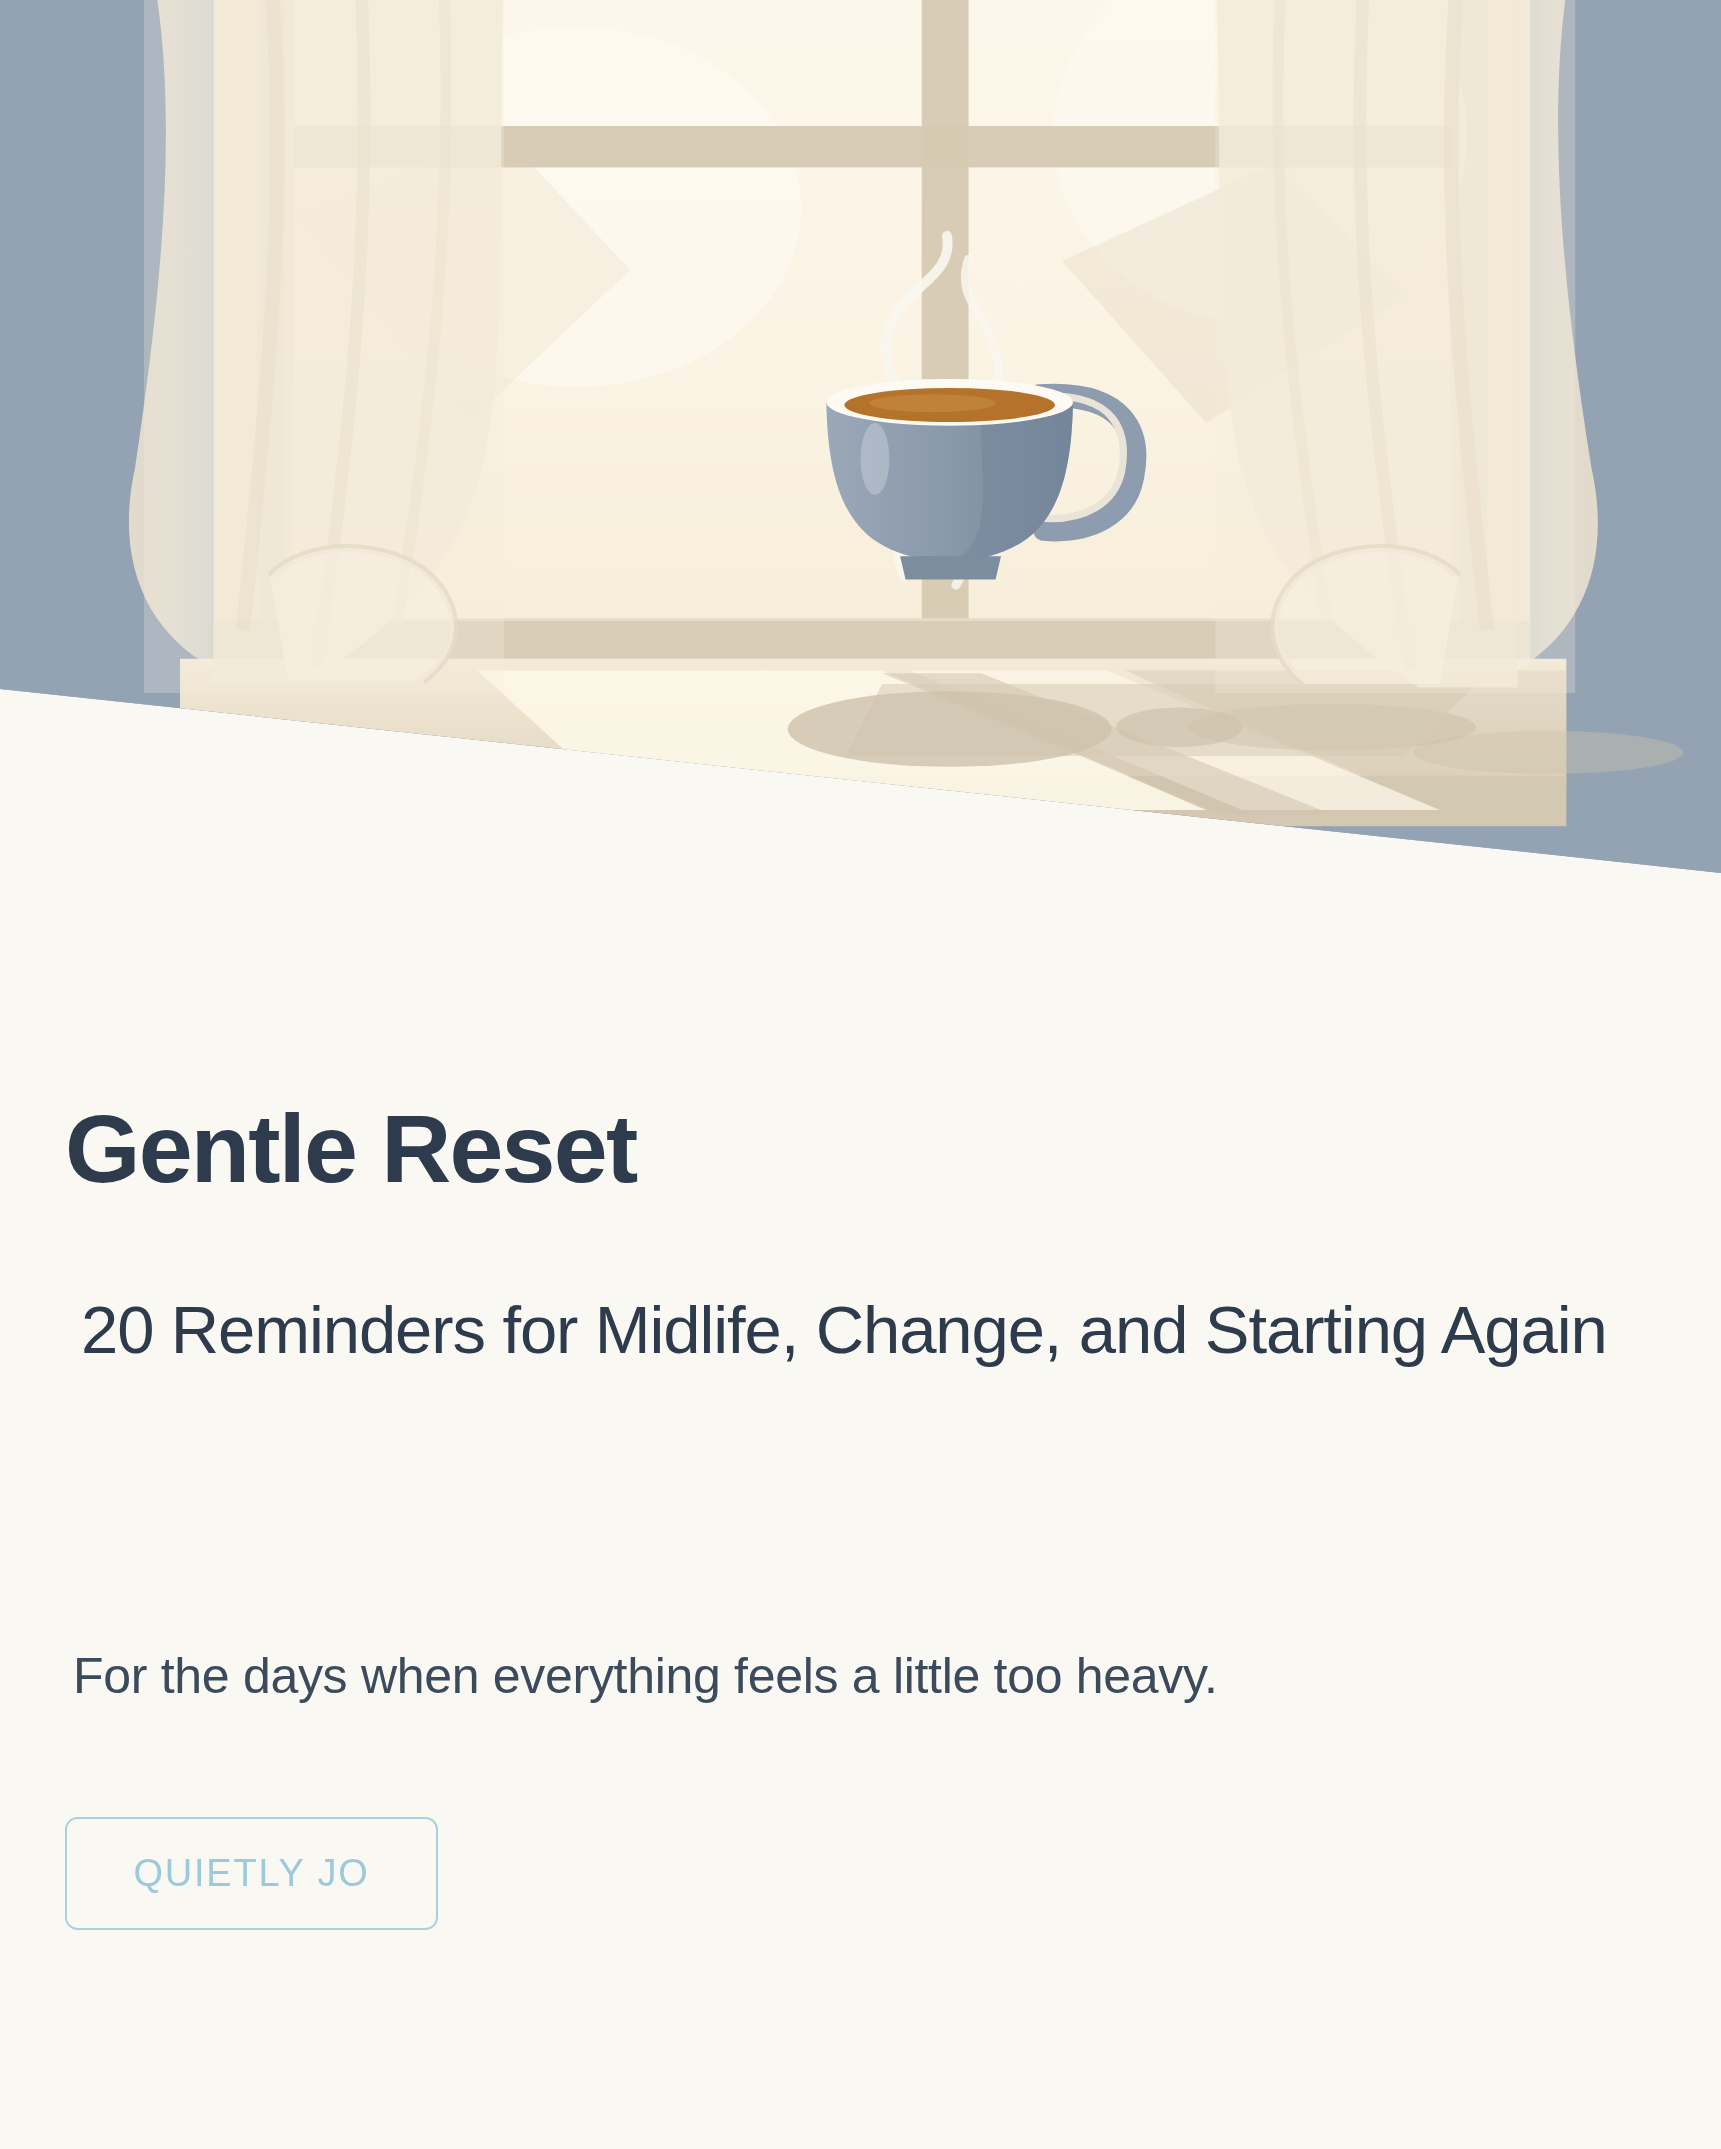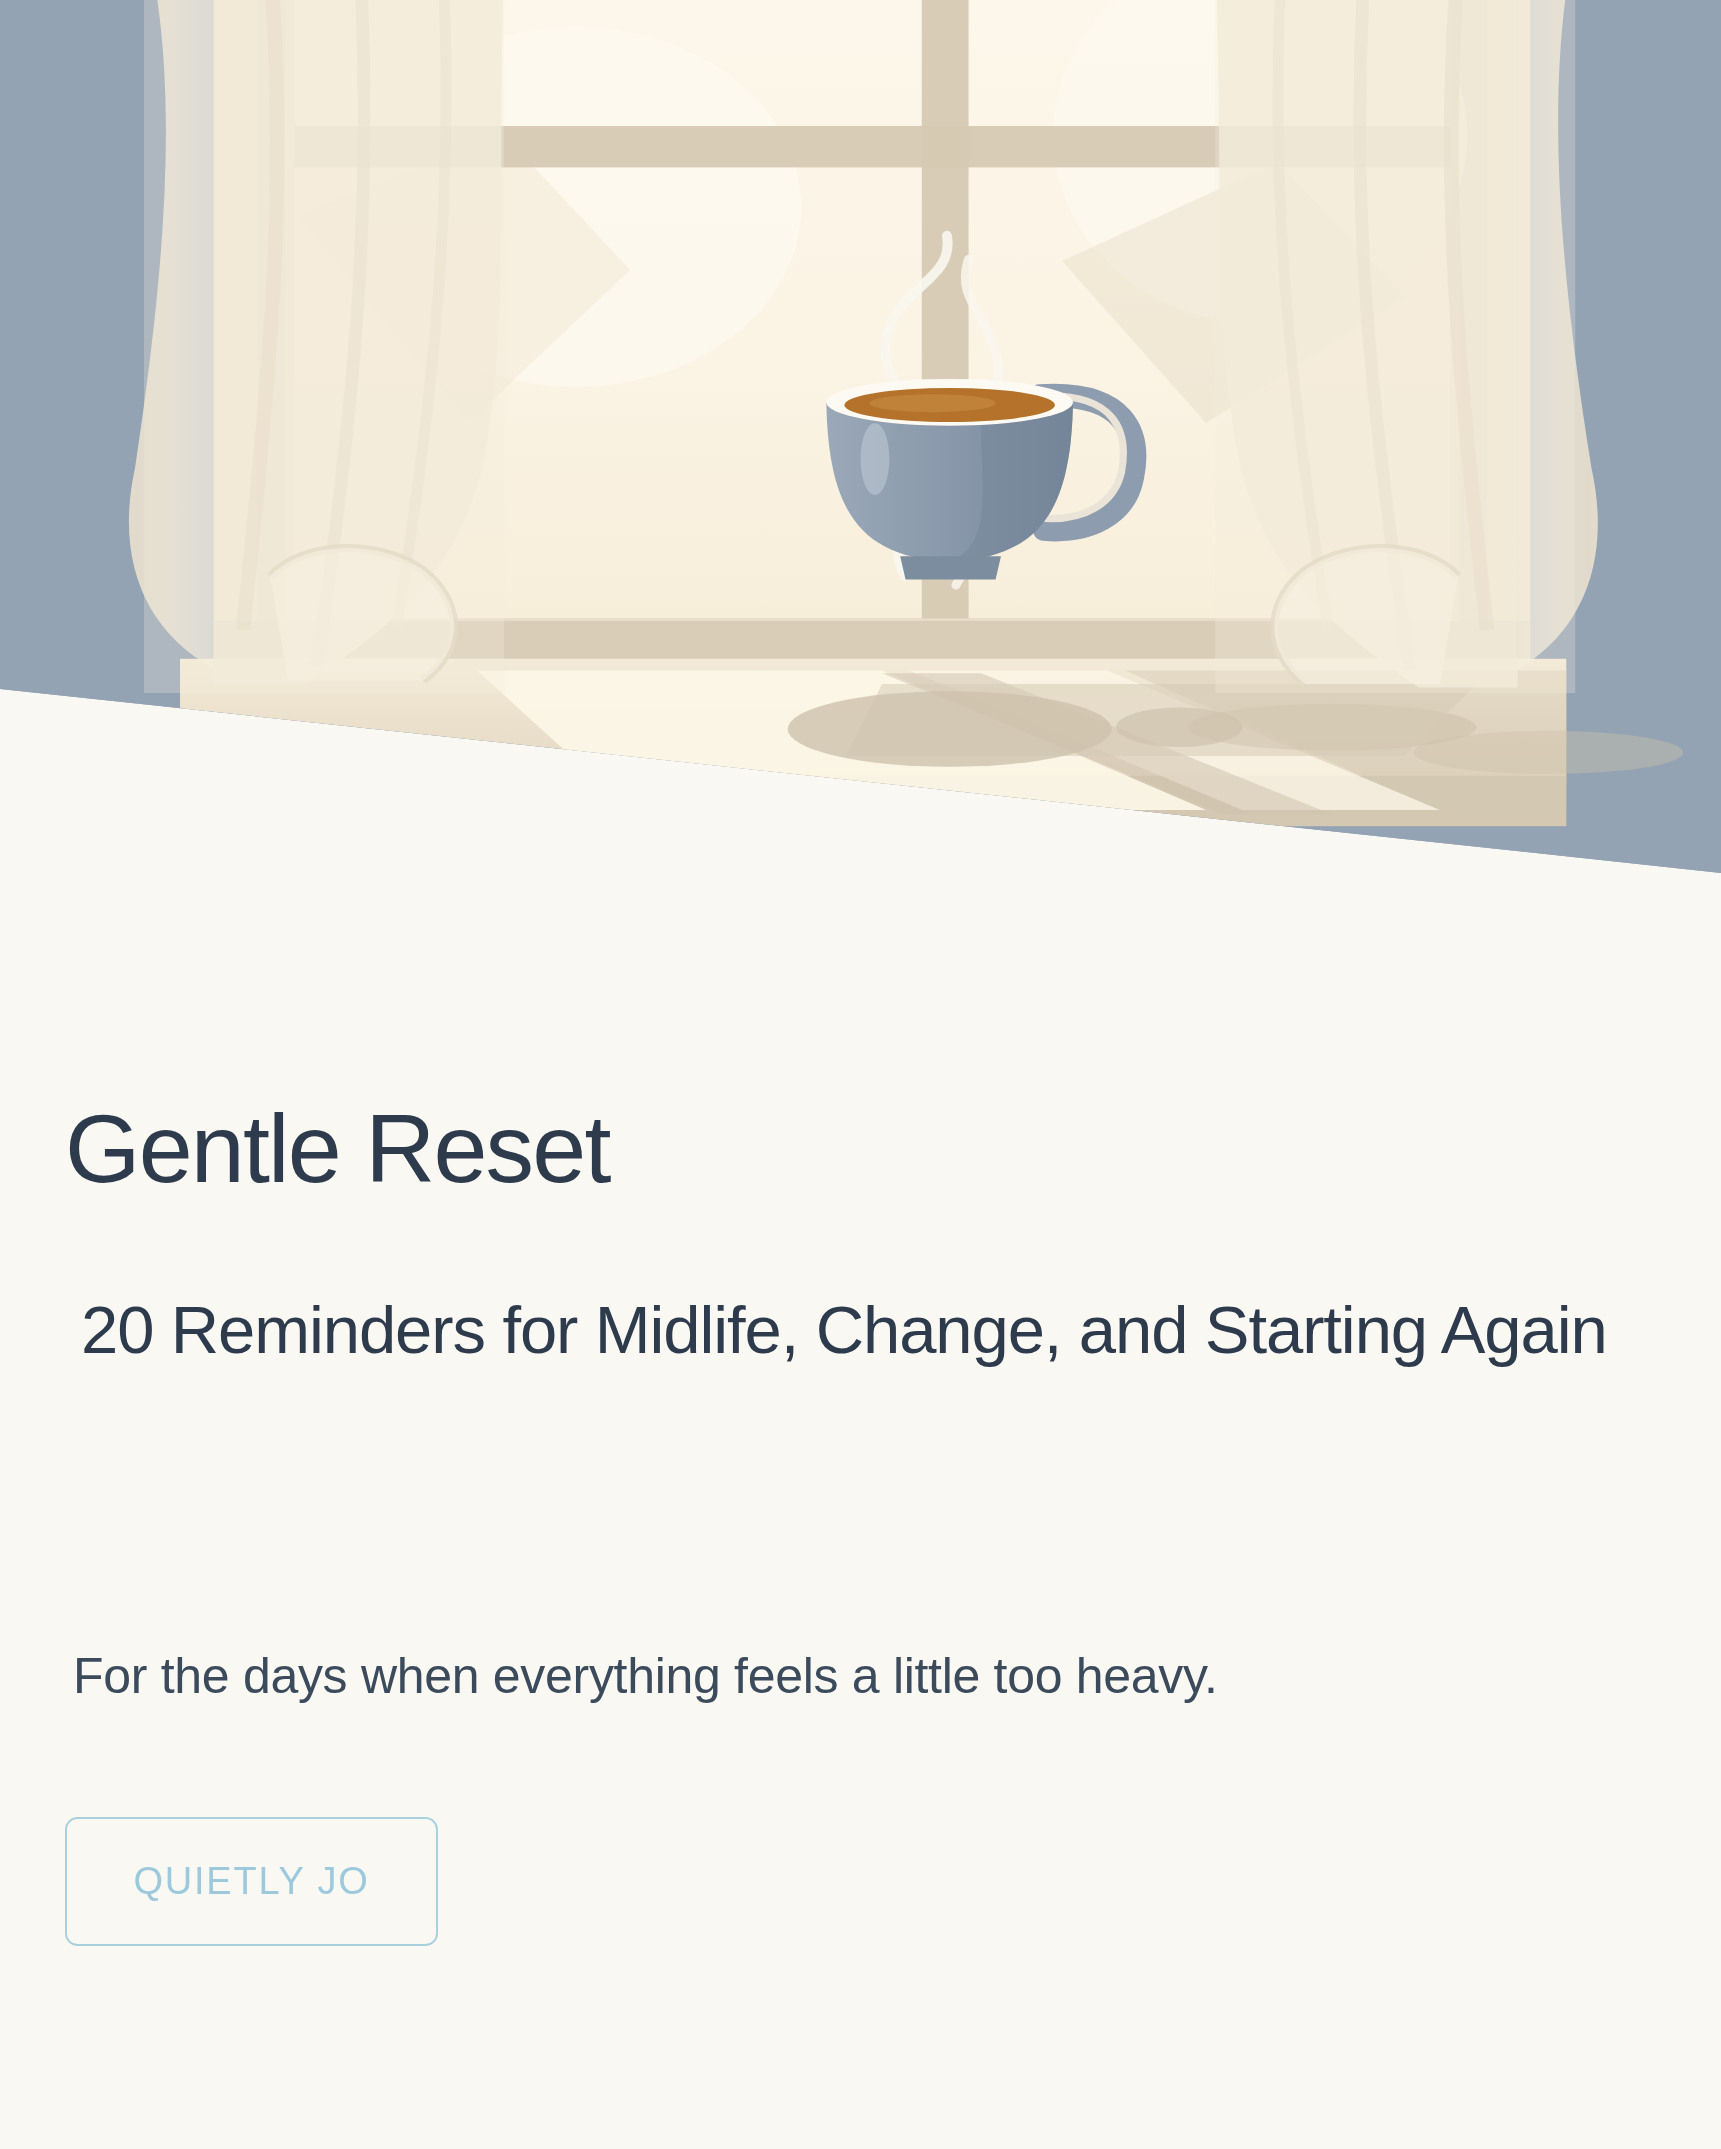--- a/index.html
+++ b/index.html
@@ -42,21 +42,21 @@
     width: 1722px;
   }
 
   .title {
     position: absolute;
     left: 65px;
     top: 209px;
     margin: 0;
     font-size: 97px;
     line-height: 1.0;
-    font-weight: 400;
+    font-weight: 700;
     letter-spacing: -1.8px;
     color: #2d3b4d;
     white-space: nowrap;
   }
 
   .subtitle {
     position: absolute;
     left: 65px;
     top: 378px;
     width: 1647px;
@@ -80,21 +80,21 @@
     letter-spacing: -0.3px;
     color: #3c4b5c;
   }
 
   .badge {
     position: absolute;
     left: 65px;
     top: 926px;
     box-sizing: border-box;
     width: 373px;
-    height: 129px;
+    height: 113px;
     border: 2.7px solid #a9d0de;
     border-radius: 12.6px;
     background: transparent;
     display: flex;
     align-items: center;
     justify-content: center;
     color: #9cc9db;
     font-size: 38px;
     font-weight: 400;
     letter-spacing: 1.8px;

